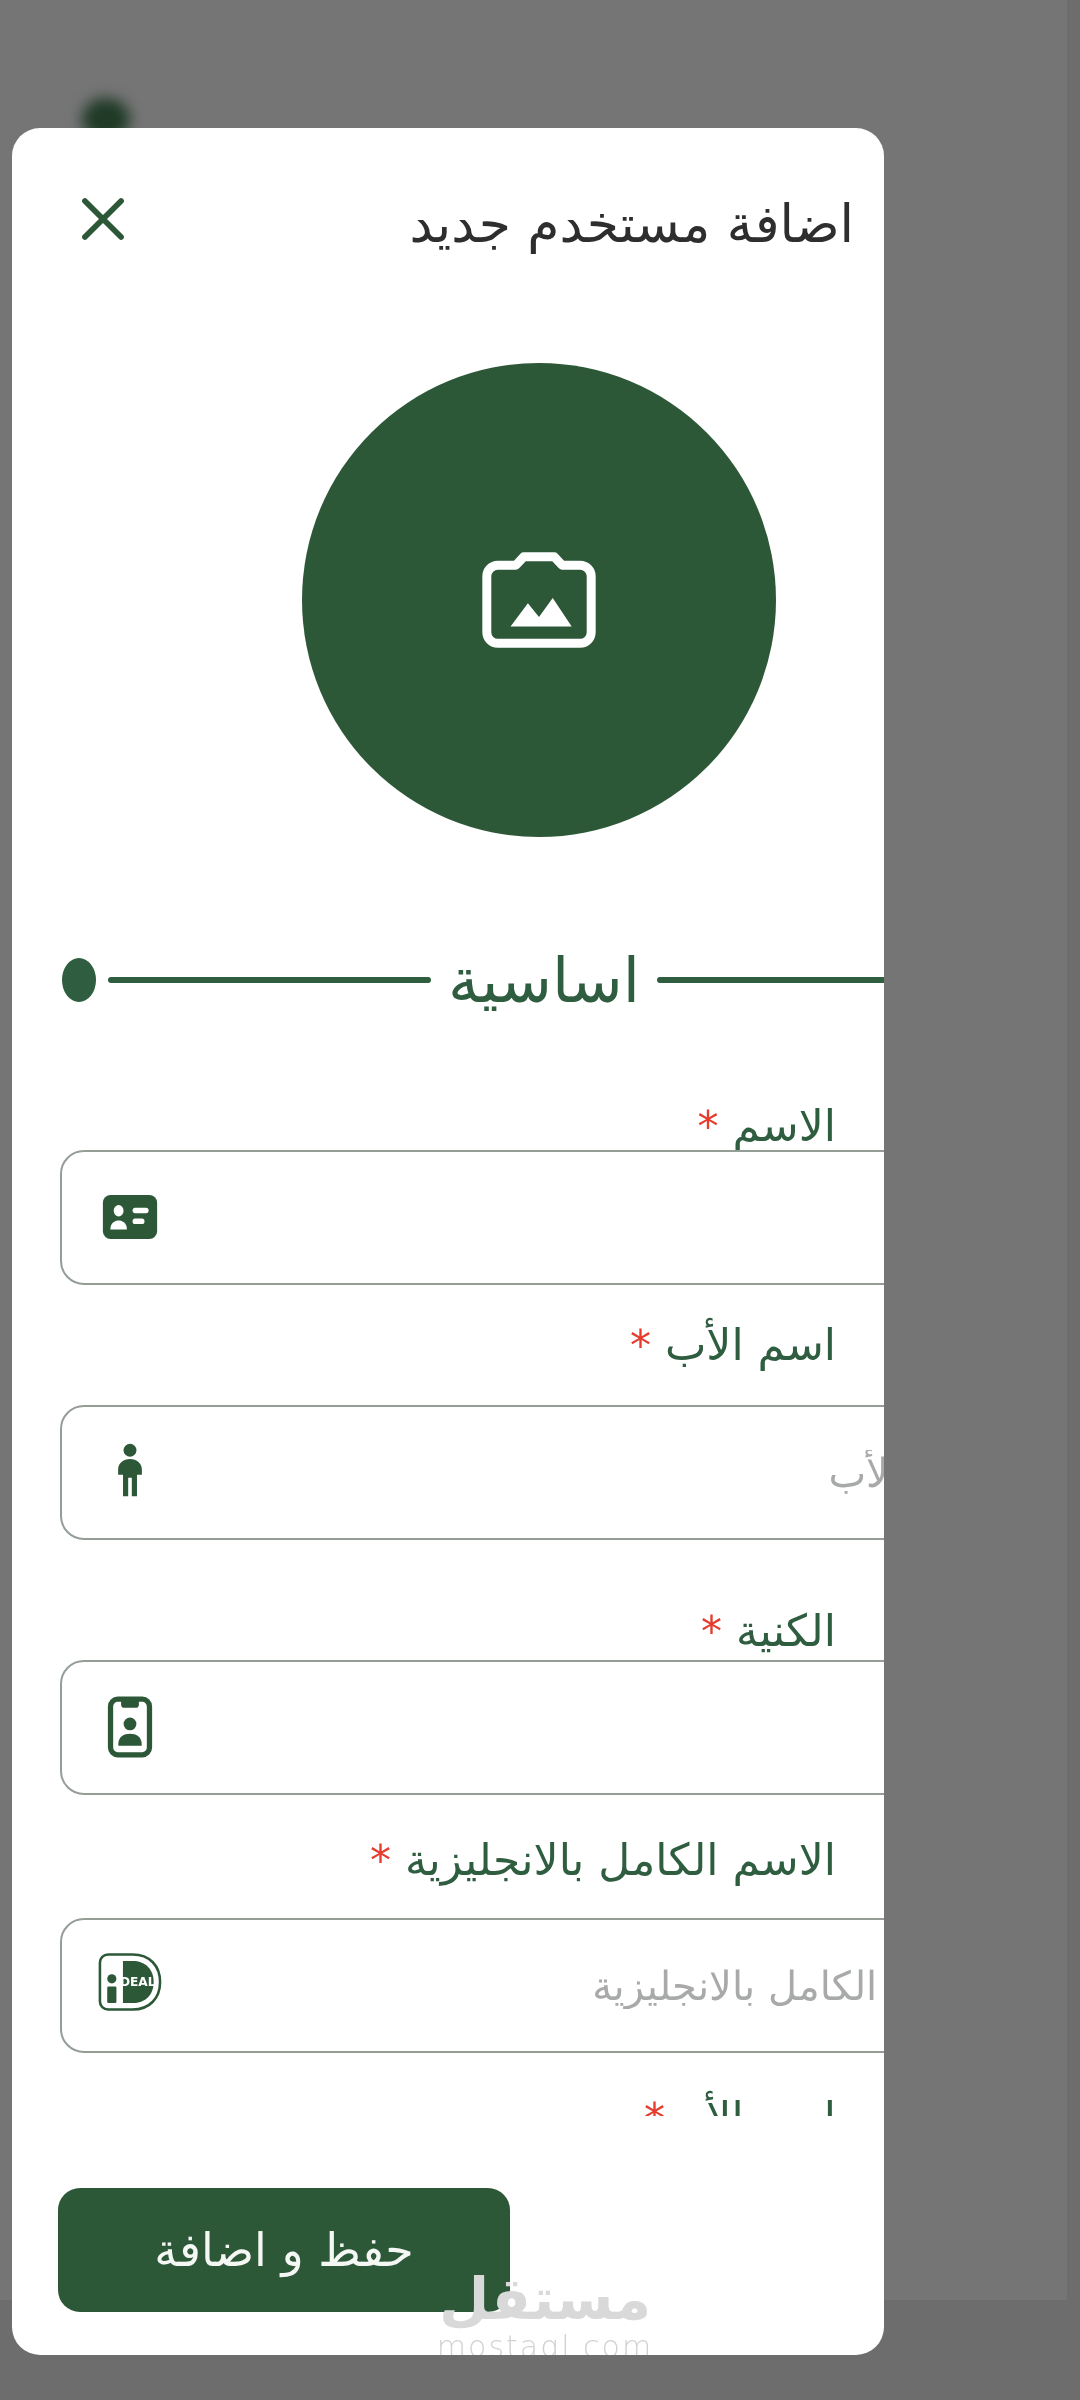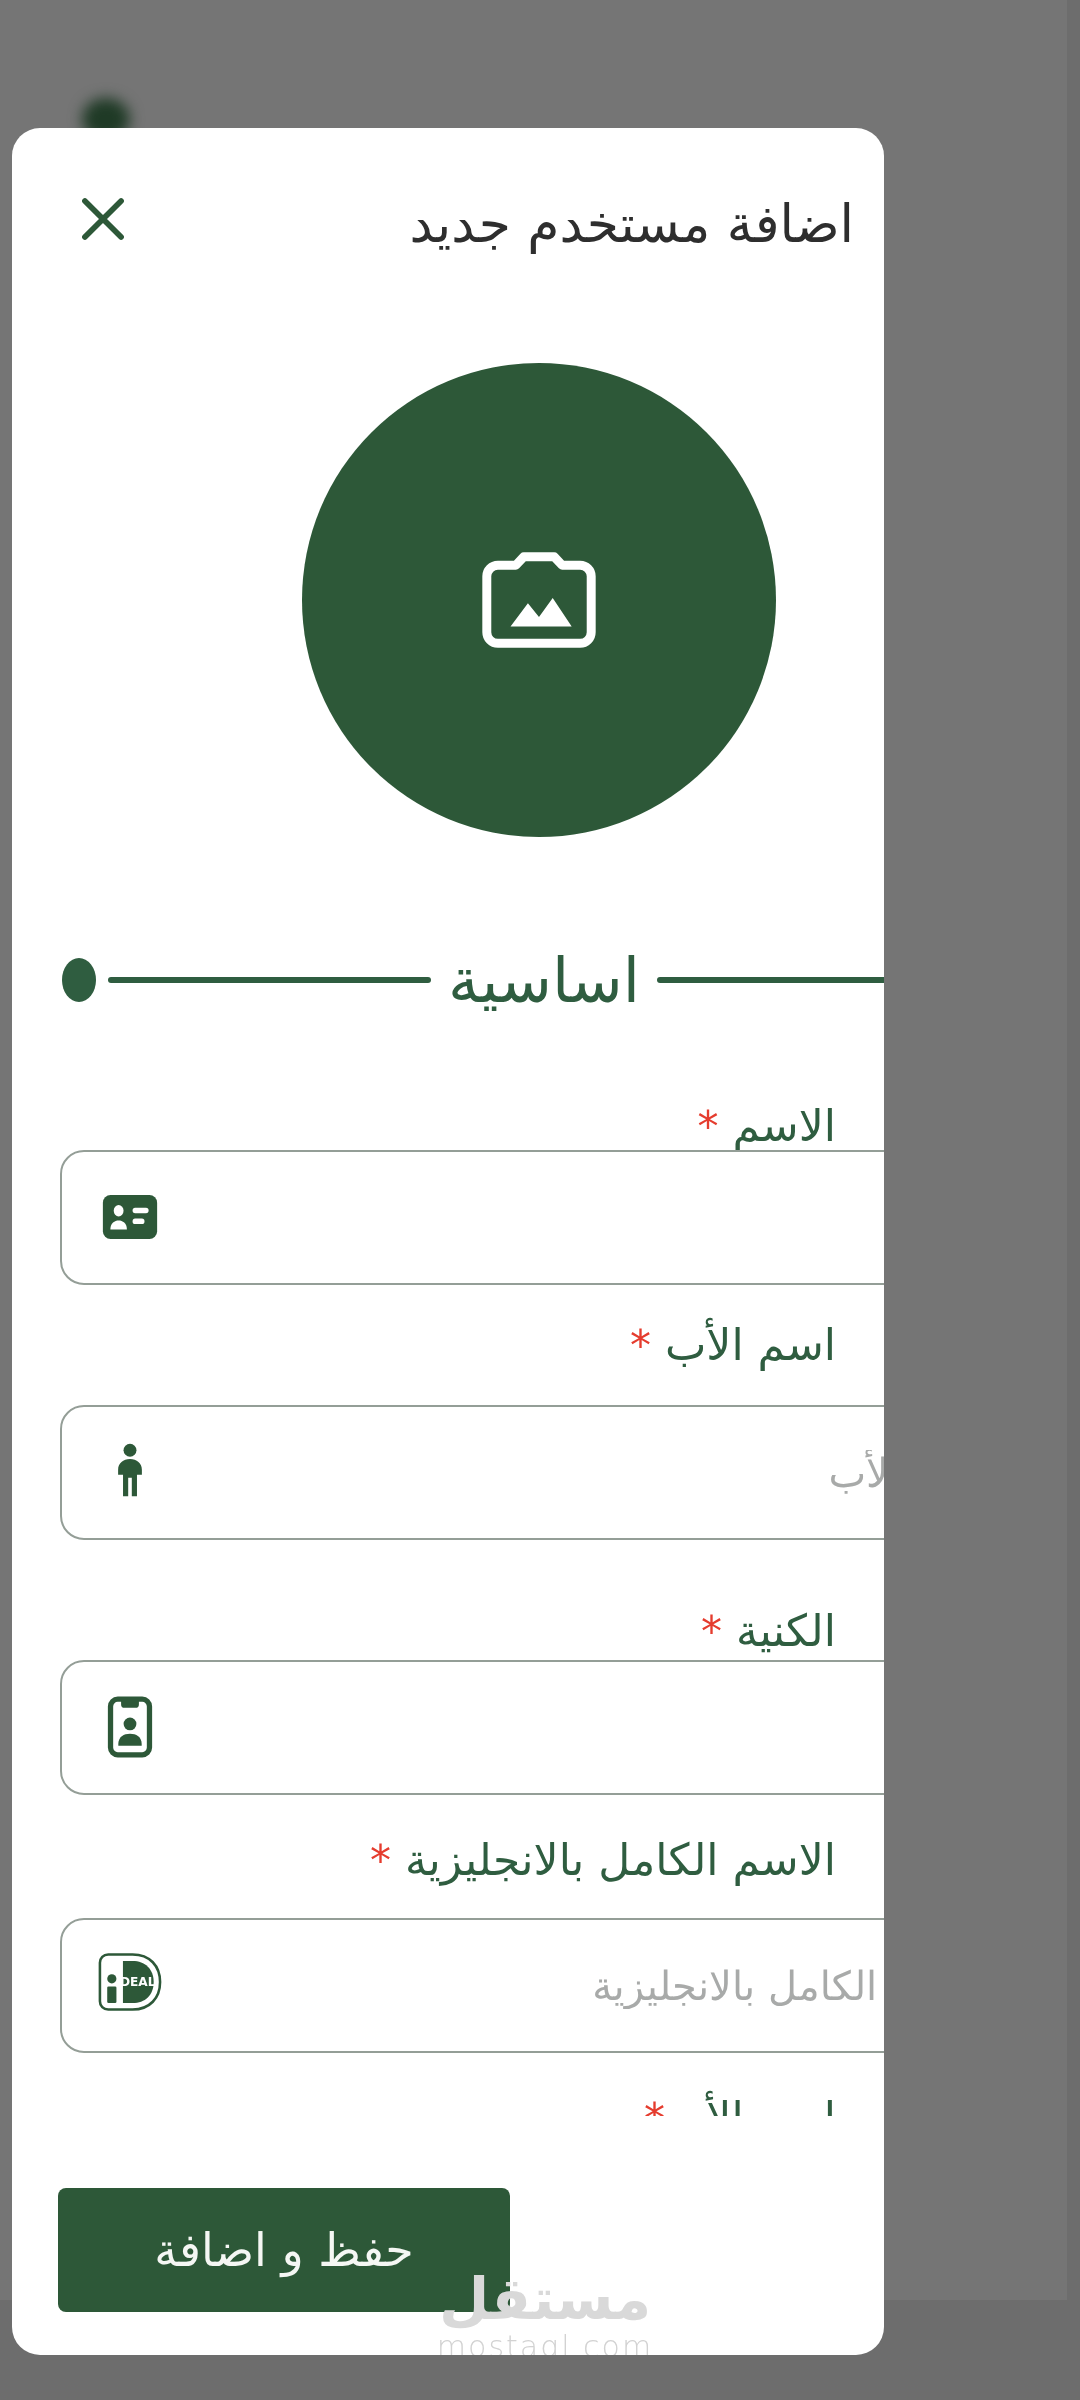--- a/index.html
+++ b/index.html
@@ -76,21 +76,21 @@
   .label-3{top:1444px;margin-top:31px;} .input-3{top:1532px;} .icon-3{top:1567px;}
   .label-4{top:1704px;} .input-4{top:1790px;} .icon-4{top:1822px;}
 
   .partial-label-clip{
     position:absolute;right:48px;top:1962px;height:26px;overflow:hidden;
   }
   .partial-label-clip .field-label{position:static;}
 
   .save-btn{
     position:absolute;left:46px;top:2060px;width:452px;height:124px;
-    background:var(--primary-green);border:none;border-radius:8px;cursor:pointer;
+    background:var(--primary-green);border:none;border-radius:22px;cursor:pointer;
     color:#f5f7f4;font-size:46px;font-weight:300;
     display:flex;align-items:center;justify-content:center;
   }
 
   .watermark{position:absolute;left:368px;top:2140px;width:330px;text-align:center;direction:rtl;pointer-events:none;}
   .watermark-logo{font-size:58px;line-height:62px;font-weight:bold;color:var(--watermark-gray);}
   .watermark-domain{font-size:30px;line-height:34px;color:#d2d2d2;letter-spacing:2px;direction:ltr;font-weight:300;}
 </style>
 </head>
 <body>

